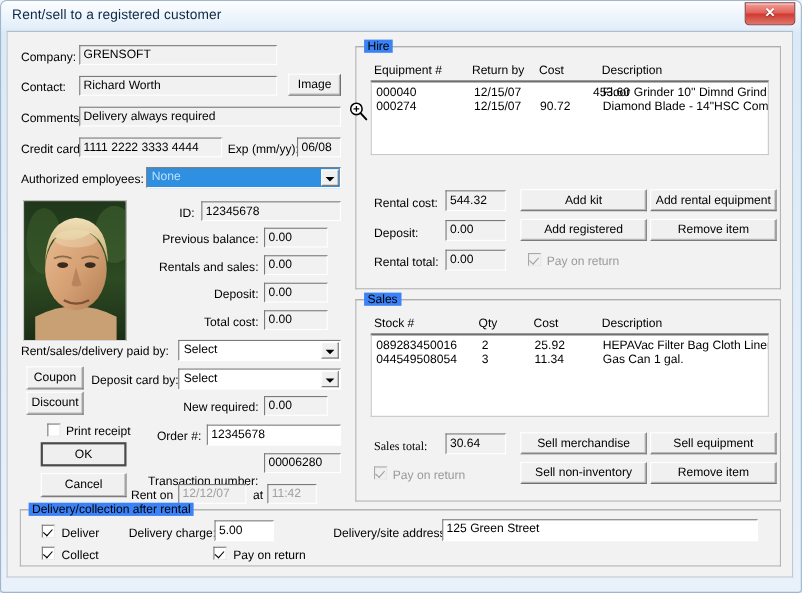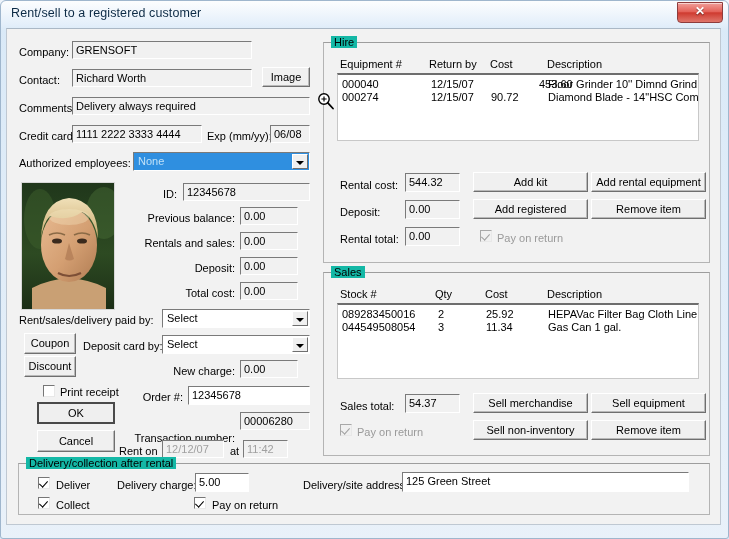--- a/index.html
+++ b/index.html
@@ -176,21 +176,21 @@
   .group {
     position: absolute;
     box-sizing: border-box;
     border: 1px solid #b4b4b4;
     border-top-color: #9d9d9d;
     background: transparent;
   }
   .group-title {
     position: absolute;
     top: -7px; left: 7px;
-    background: #14b8a6;
+    background: #3b82f6;
     padding: 0 3px;
     font-size: 11px;
     color: #000;
   }
 
   .listbox {
     position: absolute;
     box-sizing: border-box;
     background: #ffffff;
     border: 1px solid #c8c8c8;
@@ -341,21 +341,21 @@
     </div>
 
     <div class="btn" style="left:17px; top:304px; width:52px; height:21px; line-height:19px;">Coupon</div>
     <div class="lbl" style="left:76px; top:311px;">Deposit card by:</div>
     <div class="combo" style="left:155px; top:306px; width:148px; height:19px;">
       <span>Select</span>
       <span class="combo-arrow"></span>
     </div>
 
     <div class="btn" style="left:17px; top:327px; width:52px; height:21px; line-height:19px;">Discount</div>
-    <div class="lbl r" style="left:120px; top:336px; width:108px;">New charge:</div>
+    <div class="lbl r" style="left:120px; top:336px; width:108px;">New required:</div>
     <div class="field" style="left:233px; top:331px; width:58px; height:18px;">0.00</div>
 
     <div class="chk" style="left:36px; top:356px;"></div>
     <div class="lbl" style="left:53px; top:357px;">Print receipt</div>
     <div class="lbl r" style="left:122px; top:362px; width:54px;">Order #:</div>
     <div class="field white" style="left:181px; top:357px; width:122px; height:19px;">12345678</div>
 
     <div class="btn default" style="left:30px; top:373px; width:78px; height:22px; line-height:18px;">OK</div>
     <div class="lbl r" style="left:110px; top:403px; width:118px;">Transaction number:</div>
     <div class="field" style="left:233px; top:383px; width:70px; height:18px;">00006280</div>
@@ -420,22 +420,22 @@
         <span style="left:210px;">HEPAVac Filter Bag Cloth Liner</span>
       </div>
       <div class="lrow">
         <span style="left:4px;">044549508054</span>
         <span style="left:100px;">3</span>
         <span style="left:148px;">11.34</span>
         <span style="left:210px;">Gas Can 1 gal.</span>
       </div>
     </div>
 
-    <div class="lbl" style="left:333px; top:371px;">Sales total:</div>
-    <div class="field" style="left:398px; top:365px; width:55px; height:19px;">54.37</div>
+    <div class="lbl" style="left:333px; top:371px;font-family:Liberation Serif, serif;">Sales total:</div>
+    <div class="field" style="left:398px; top:365px; width:55px; height:19px;">30.64</div>
     <div class="btn" style="left:466px; top:364px; width:115px; height:20px; line-height:18px;">Sell merchandise</div>
     <div class="btn" style="left:584px; top:364px; width:115px; height:20px; line-height:18px;">Sell equipment</div>
 
     <div class="chk disabled checked" style="left:333px; top:395px;"></div>
     <div class="lbl dim" style="left:350px; top:397px;">Pay on return</div>
     <div class="btn" style="left:466px; top:391px; width:115px; height:20px; line-height:18px;">Sell non-inventory</div>
     <div class="btn" style="left:584px; top:391px; width:115px; height:20px; line-height:18px;">Remove item</div>
 
     <div class="group" style="left:11px; top:434px; width:692px; height:52px;">
       <div class="group-title">Delivery/collection after rental</div>

